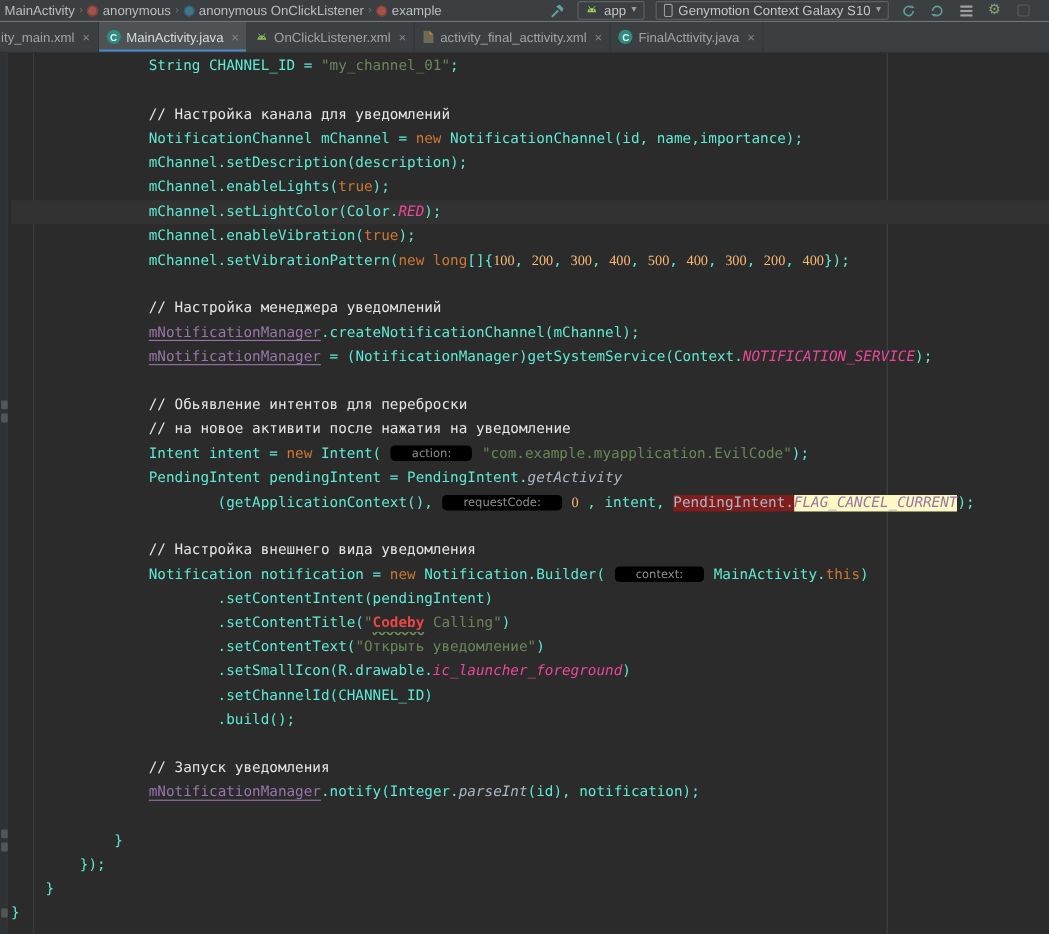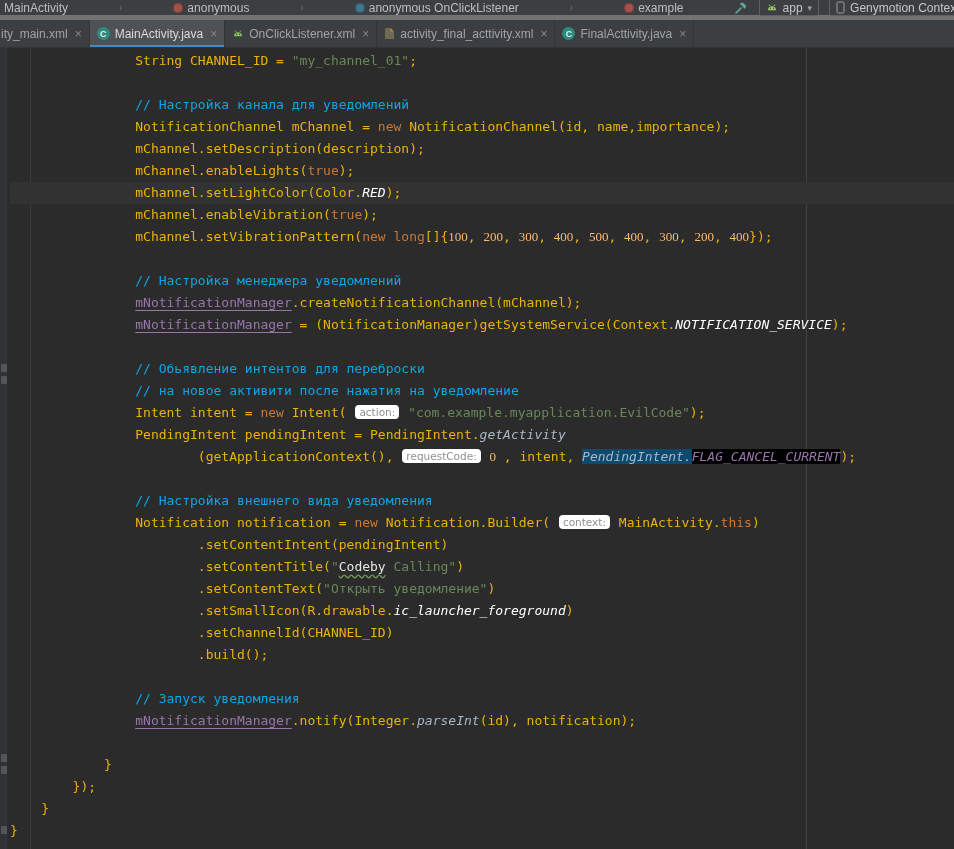--- a/index.html
+++ b/index.html
@@ -1,32 +1,32 @@
 <!DOCTYPE html>
 <html><head>
 <meta charset="utf-8">
 <style>
   * { margin:0; padding:0; box-sizing:border-box; }
   html,body { width:954px; height:849px; overflow:hidden; }
   body { background:#2b2b2b; font-family:"Liberation Sans", sans-serif; }
 
   
   .toolbar {
-    height:20px; background:#3c3f41; border-bottom:5px solid #737373;
-    display:flex; align-items:center; padding:0 6px 0 2px;
-    font-size:12px; color:#bbbfc1; white-space:nowrap;gap:47px;
+    height:20px; background:#3c3f41; border-bottom:1px solid #737373;
+    display:flex; align-items:center; padding:0 16px 0 2px;
+    font-size:12px; color:#bbbfc1; white-space:nowrap;
   }
   .crumb { display:inline-flex; align-items:center; gap:4px; padding:0 2px; cursor:default; }
   .crumb-sep { color:#6e7274; font-size:10px; padding:0 2px; }
   .mini-circle { width:10px; height:10px; border-radius:50%; display:inline-block; }
   .method-circle { background:#a1524a; box-shadow:inset 0 0 0 1px #7c3b35; }
   .anon-circle { background:#41758a; box-shadow:inset 0 0 0 1px #2f586a; }
   .tb-right { display:flex; align-items:center; gap:10px; margin-left:auto; }
   .combo {
-    display:inline-flex; align-items:center; gap:5px;
+    display:inline-flex; align-items:flex-start; gap:5px;
     border:1px solid #5e6162; border-radius:2px; padding:1px 6px; height:17px;
     color:#c3c7c9; cursor:default;
   }
   .caret { font-size:9px; color:#9da0a2; }
   .tb-icon { display:inline-flex; align-items:center; justify-content:center; width:16px; height:16px; }
   .gear-glyph { font-family:"DejaVu Sans",sans-serif; font-size:13px; color:#8aa17b; line-height:16px; }
   .menu-lines { display:inline-block; width:11px; }
   .menu-lines i { display:block; height:2px; background:#9da0a2; margin:2px 0; }
   .dim-box { width:11px; height:11px; border:1px solid #6a6e70; border-radius:2px; opacity:.6; }
 
@@ -53,35 +53,35 @@
   .margin-guide { position:absolute; top:0; bottom:0; width:1px; background:#414345; }
 
   .code {
     position:absolute; left:10px; right:0; top:2px;
     font-family:"DejaVu Sans Mono", monospace; font-size:13px; line-height:22px;
     color:#a9b7c6; white-space:pre;
   }
   .line { height:22px; }
   .line.hl { background:#323232; }
 
-  .p  { color:#eab308; }
+  .p  { color:#5eead4; }
   .k  { color:#cc7832; }
   .s  { color:#6a8759; }
-  .st { color:#e5e5e5; text-decoration:underline wavy #72975a; text-underline-offset:3px; }
+  .st { color:#ef4444; text-decoration:underline wavy #72975a; text-underline-offset:3px;font-weight:bold; }
   .n  { color:#fdba74;font-family:Liberation Serif, serif; }
-  .c  { color:#0ea5e9; }
+  .c  { color:#e5e5e5; }
   .f  { color:#9876aa; text-decoration:underline; text-underline-offset:3px; }
-  .i  { color:#ffffff; font-style:italic; }
+  .i  { color:#ec4899; font-style:italic; }
   .m  { color:#a9b7c6; font-style:italic; }
-  .ps { color:#a9b7c6; background:#0c4a6e;font-style:italic; }
-  .is { color:#9876aa; font-style:italic; background:#000000;text-align:right; }
+  .ps { color:#a9b7c6; background:#7f1d1d; }
+  .is { color:#9876aa; font-style:italic; background:#fef9c3;text-align:right; }
   .h  {
-    display:inline-block; background:#ffffff; color:#8d9193;
+    display:inline-block; background:#000000; color:#8d9193;
     font-family:"DejaVu Sans", sans-serif; font-size:10.5px; line-height:14px;
-    padding:0 4px; border-radius:4px; vertical-align:1px; margin:0 1px;
+    padding:0 19px; border-radius:4px; vertical-align:1px; margin:0 1px;
   }
 </style>
 </head>
 <body>
 
 <div class="toolbar">
   <span class="crumb">
     <span>MainActivity</span>
   </span>
   <span class="crumb-sep">›</span>

